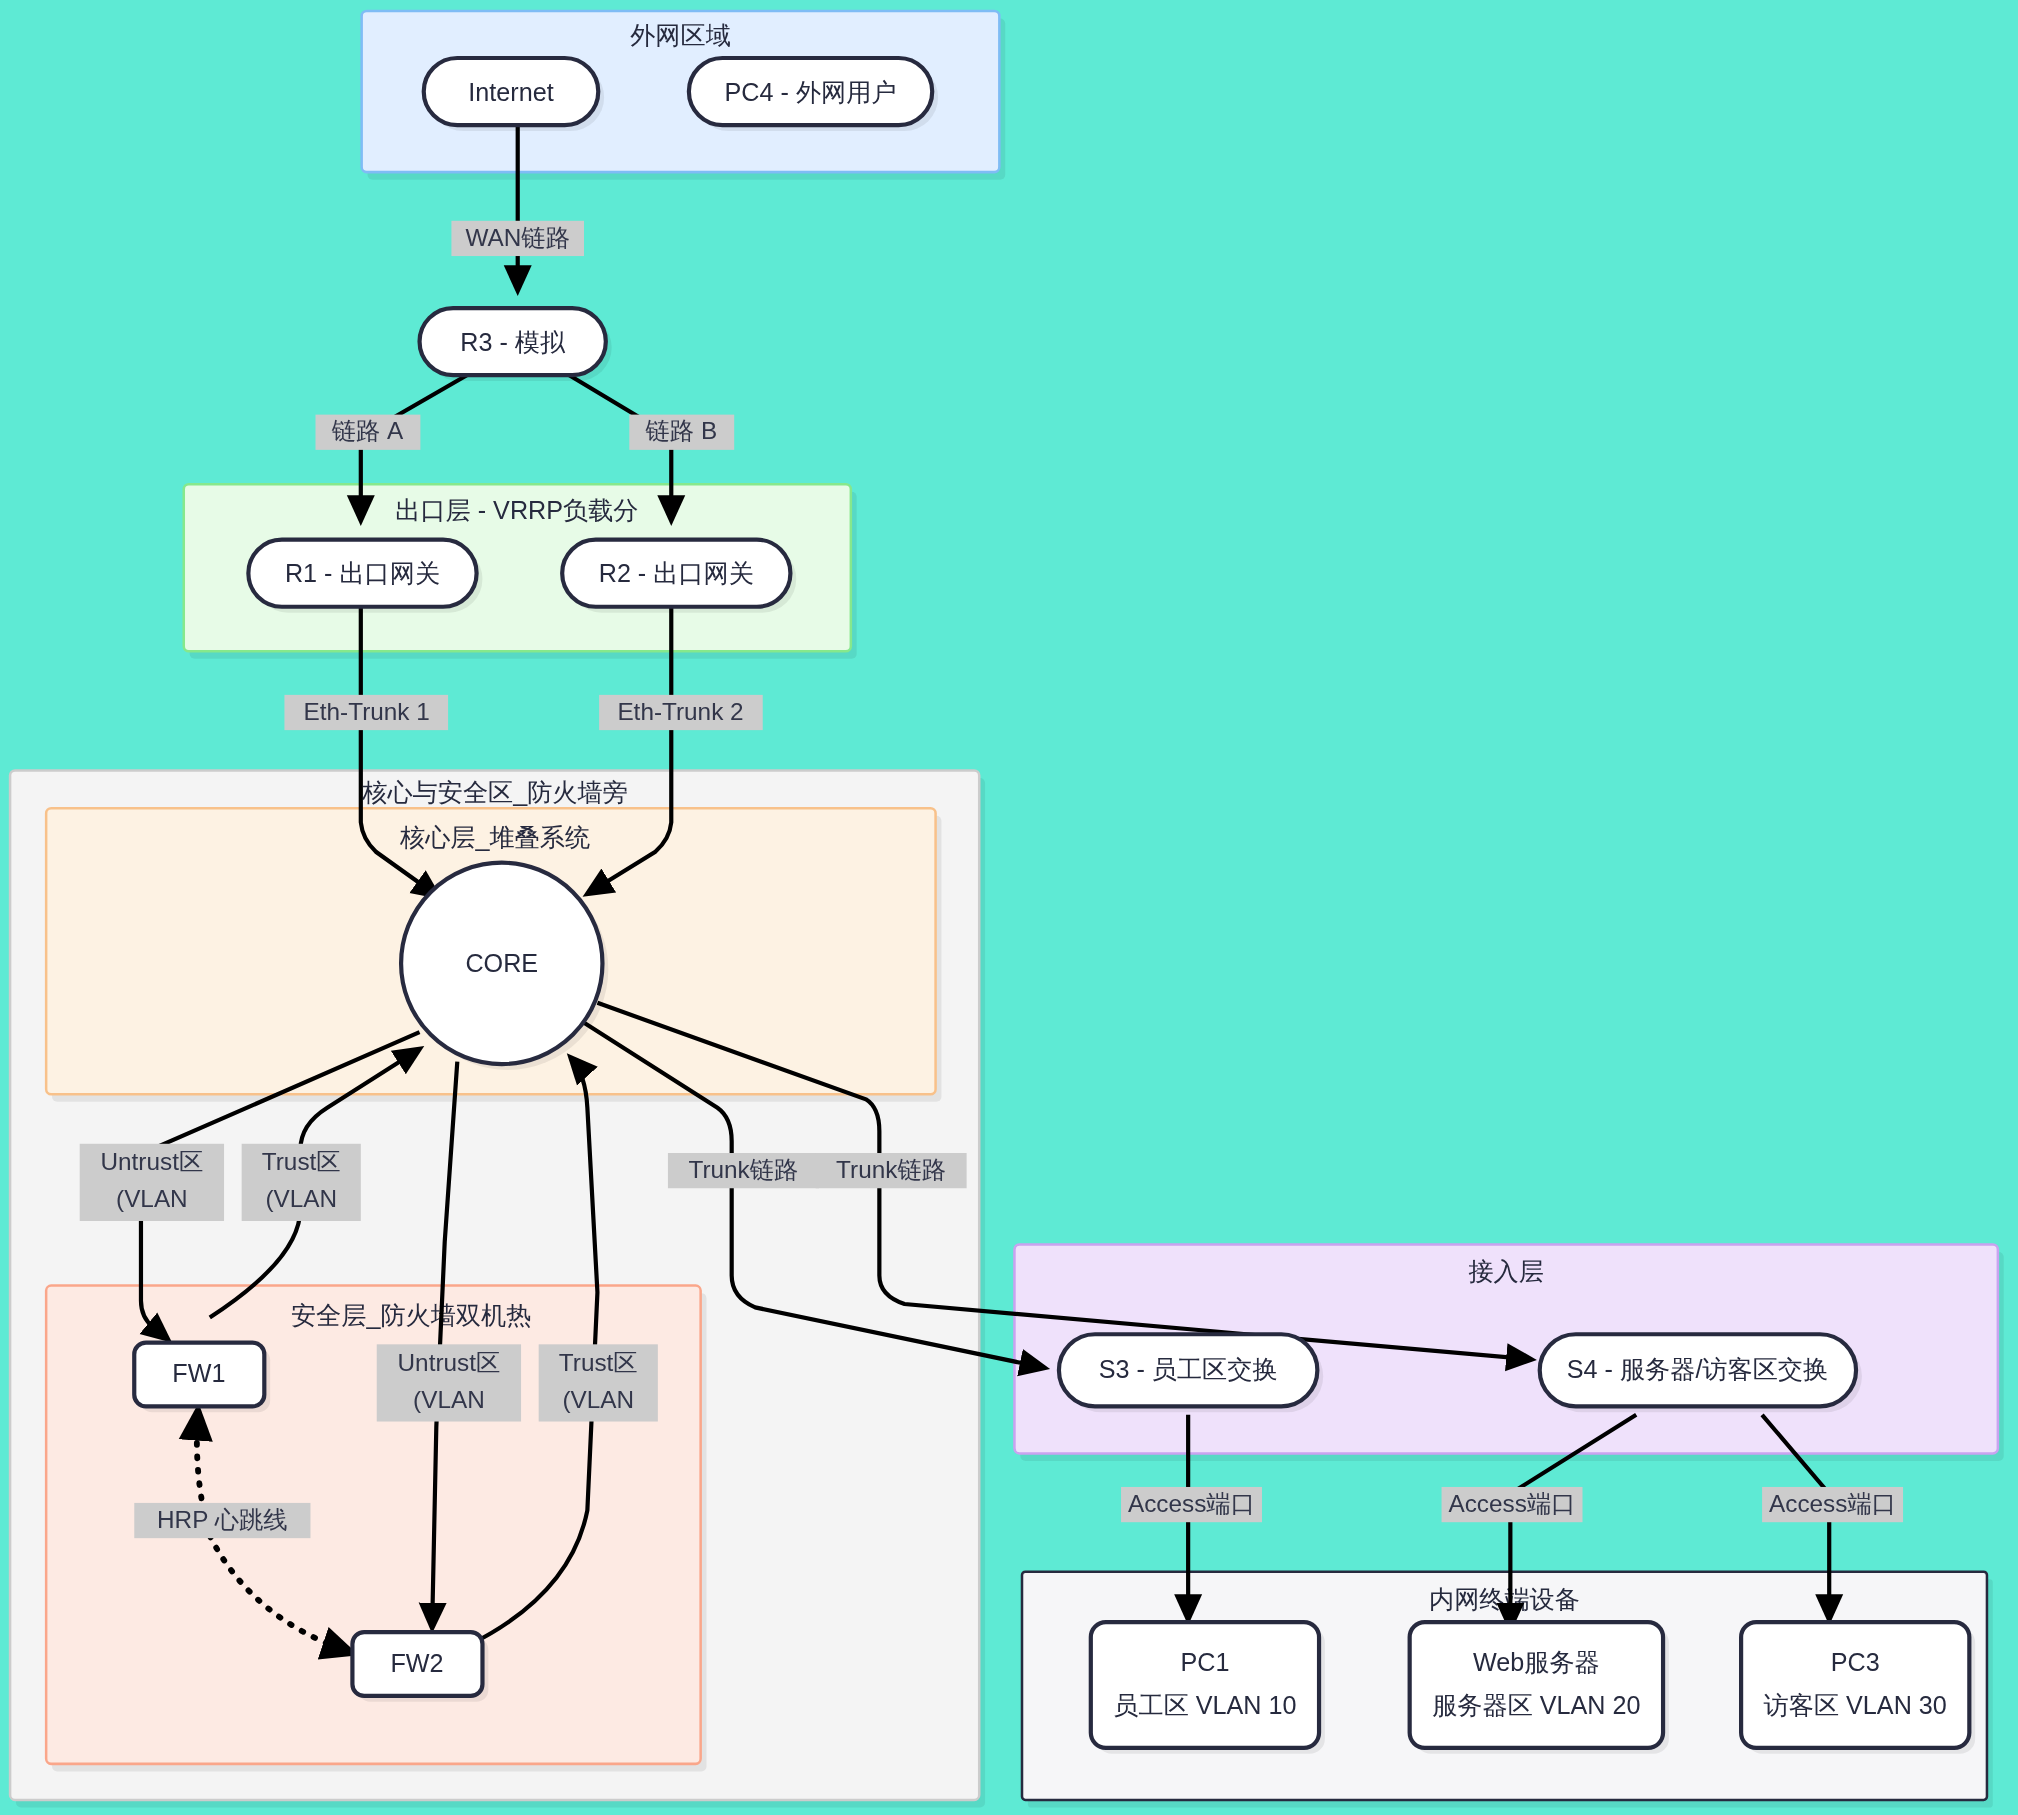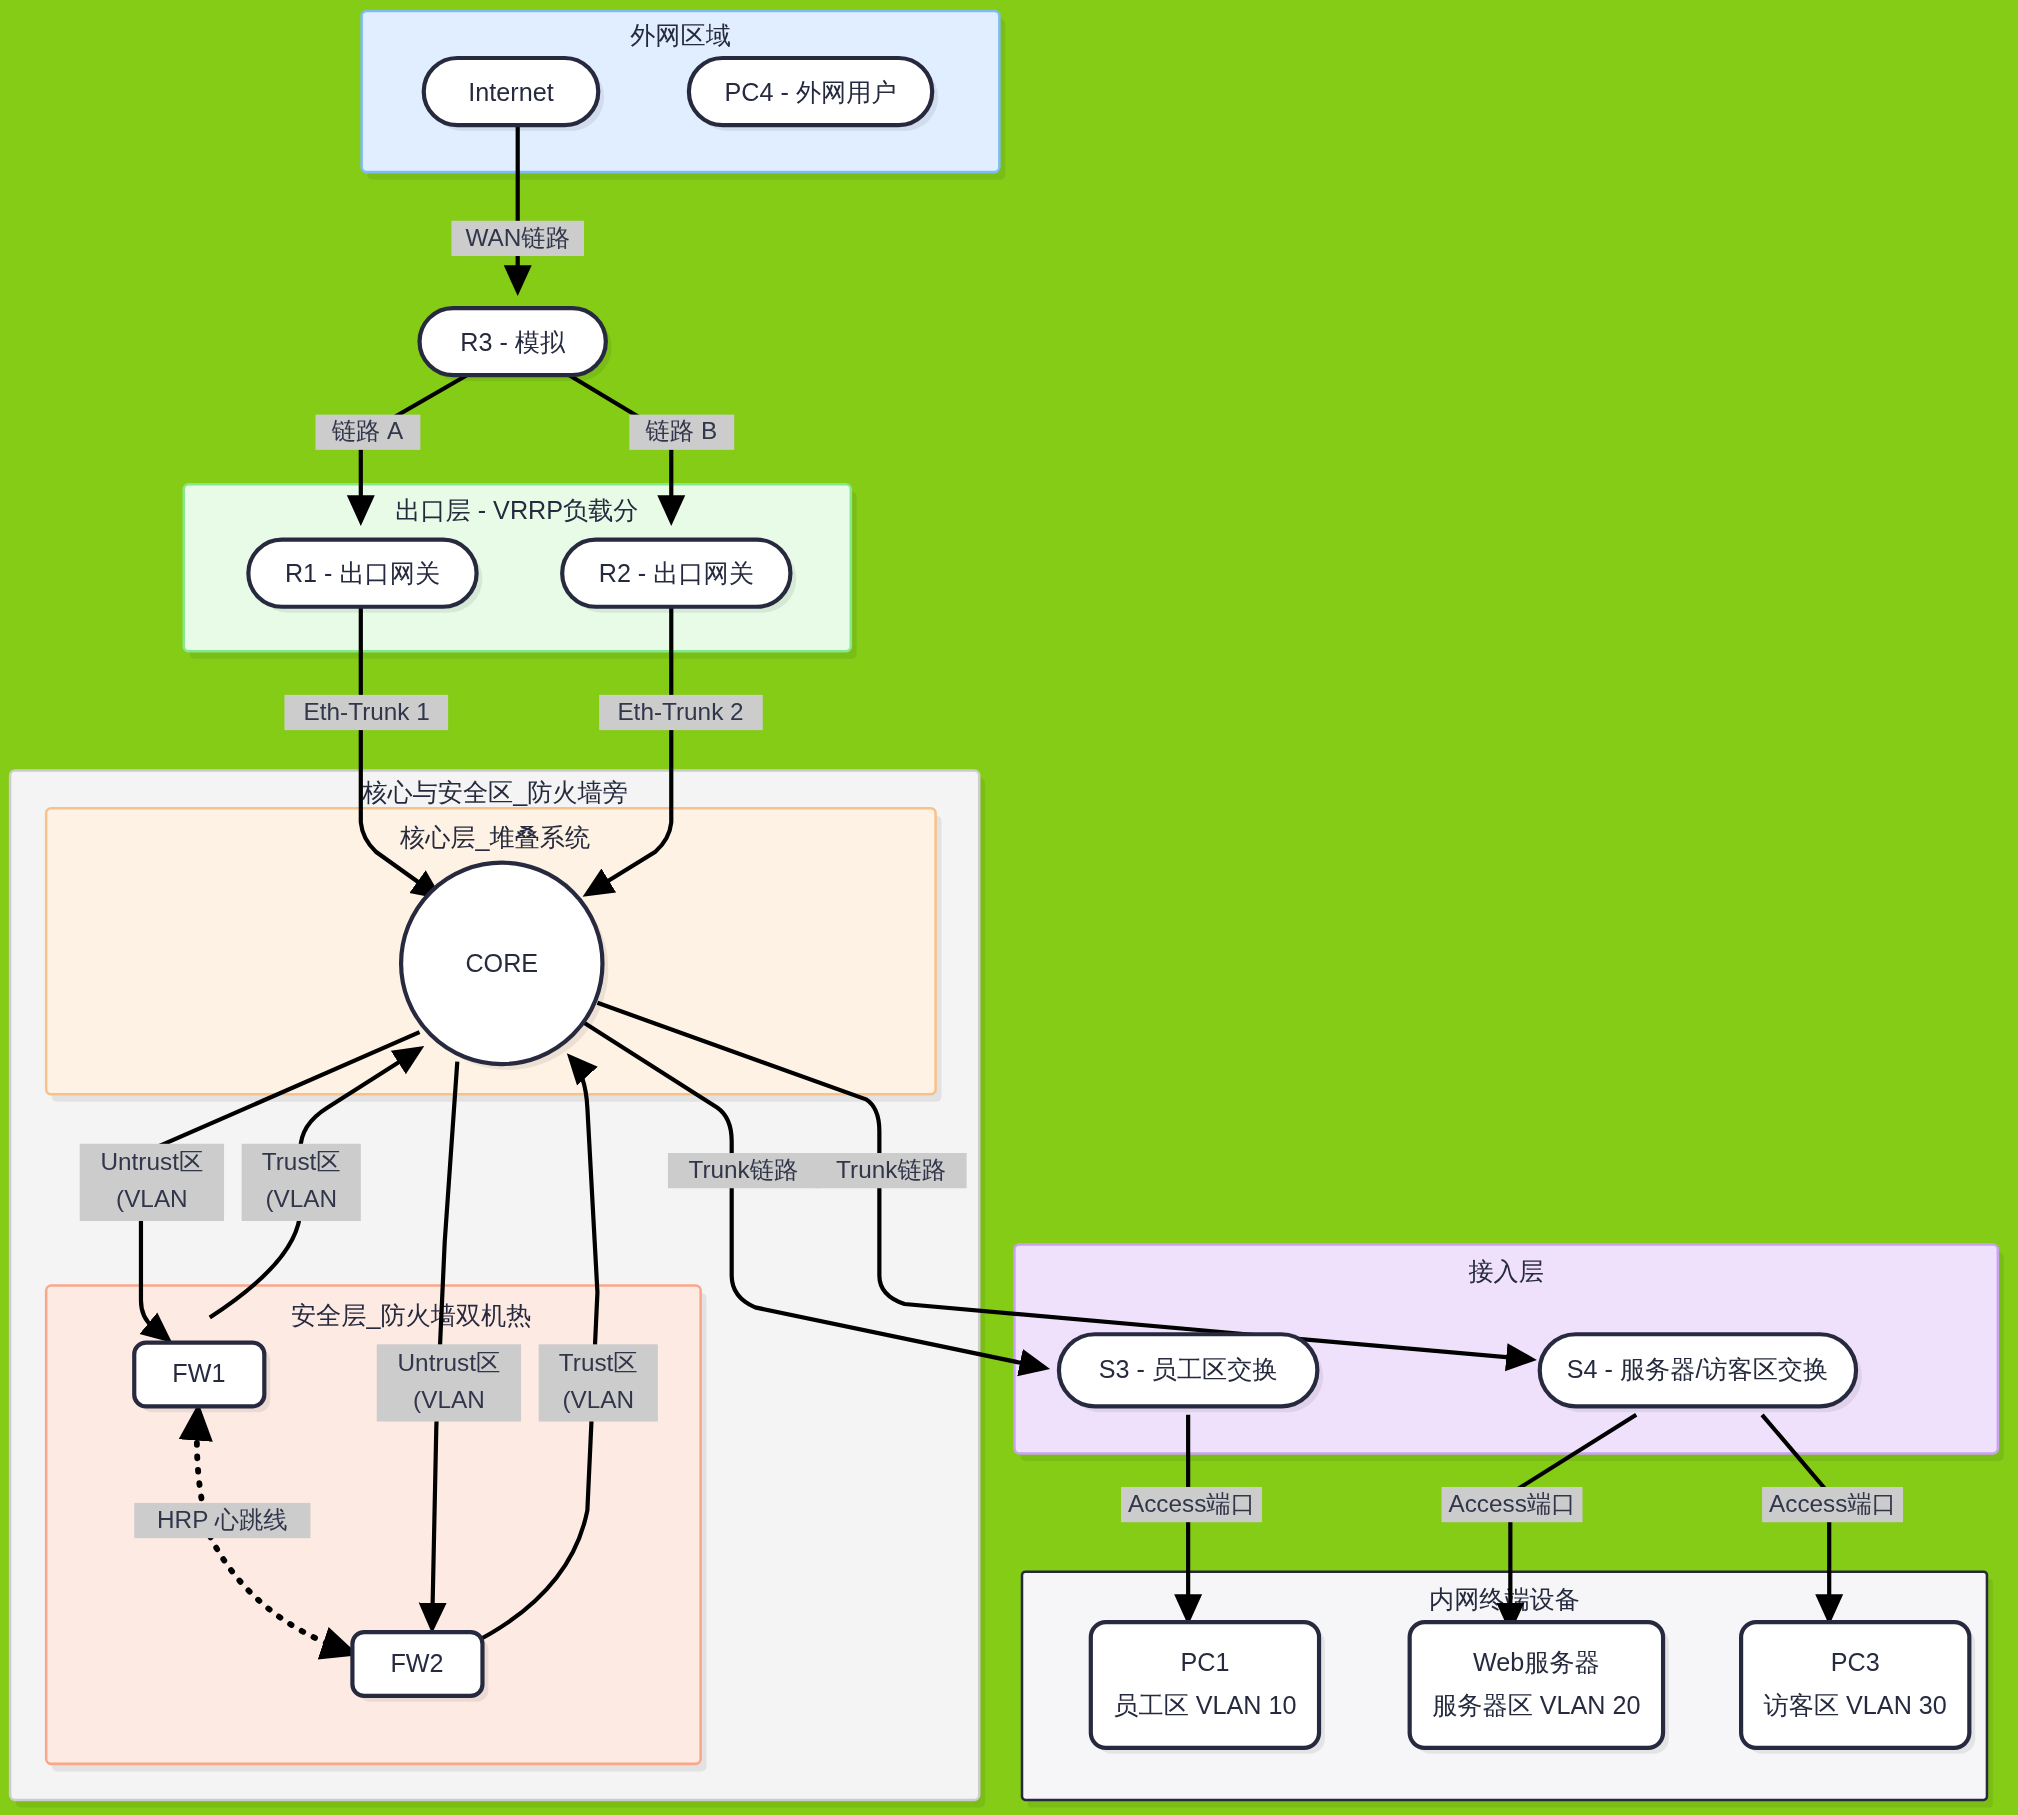--- a/index.html
+++ b/index.html
@@ -1,17 +1,17 @@
 <!DOCTYPE html>
 <html style="font-size:13.4px"><head>
 <meta charset="utf-8">
 <style>
   html,body{margin:0;padding:0;background:#ffffff;}
   body{width:2018px;height:1816px;font-family:"Liberation Sans","DejaVu Sans",sans-serif;}
-  #stage{position:relative;width:2018px;height:1816px;overflow:hidden;background:#84cc16;}
+  #stage{position:relative;width:2018px;height:1816px;overflow:hidden;background:#5eead4;}
   svg.diagram{position:absolute;left:0;top:0;width:2018px;height:1816px;}
 
   .cluster-rect{stroke-width:3px;}
   .cluster-label{font-size:30px;fill:#262a3e;text-anchor:middle;dominant-baseline:middle;}
 
   .node-shape{fill:#ffffff;stroke:#272a3f;stroke-width:5px;}
   .node-label{font-size:30px;fill:#262a3e;text-anchor:middle;dominant-baseline:middle;}
 
   .edge-path{fill:none;stroke:#000000;stroke-width:5px;}
   .edge-path.dotted{stroke-dasharray:2 14;stroke-linecap:round;stroke-width:7px;}

